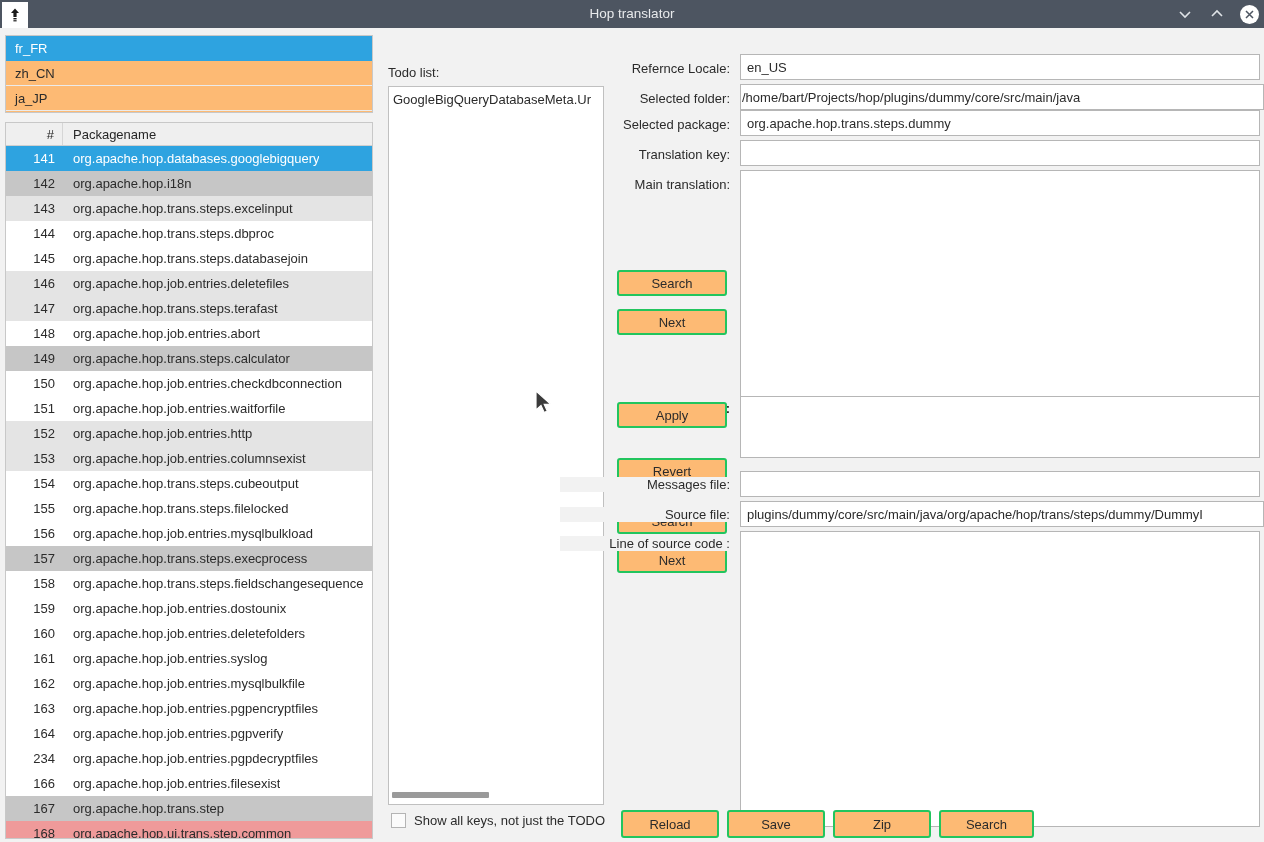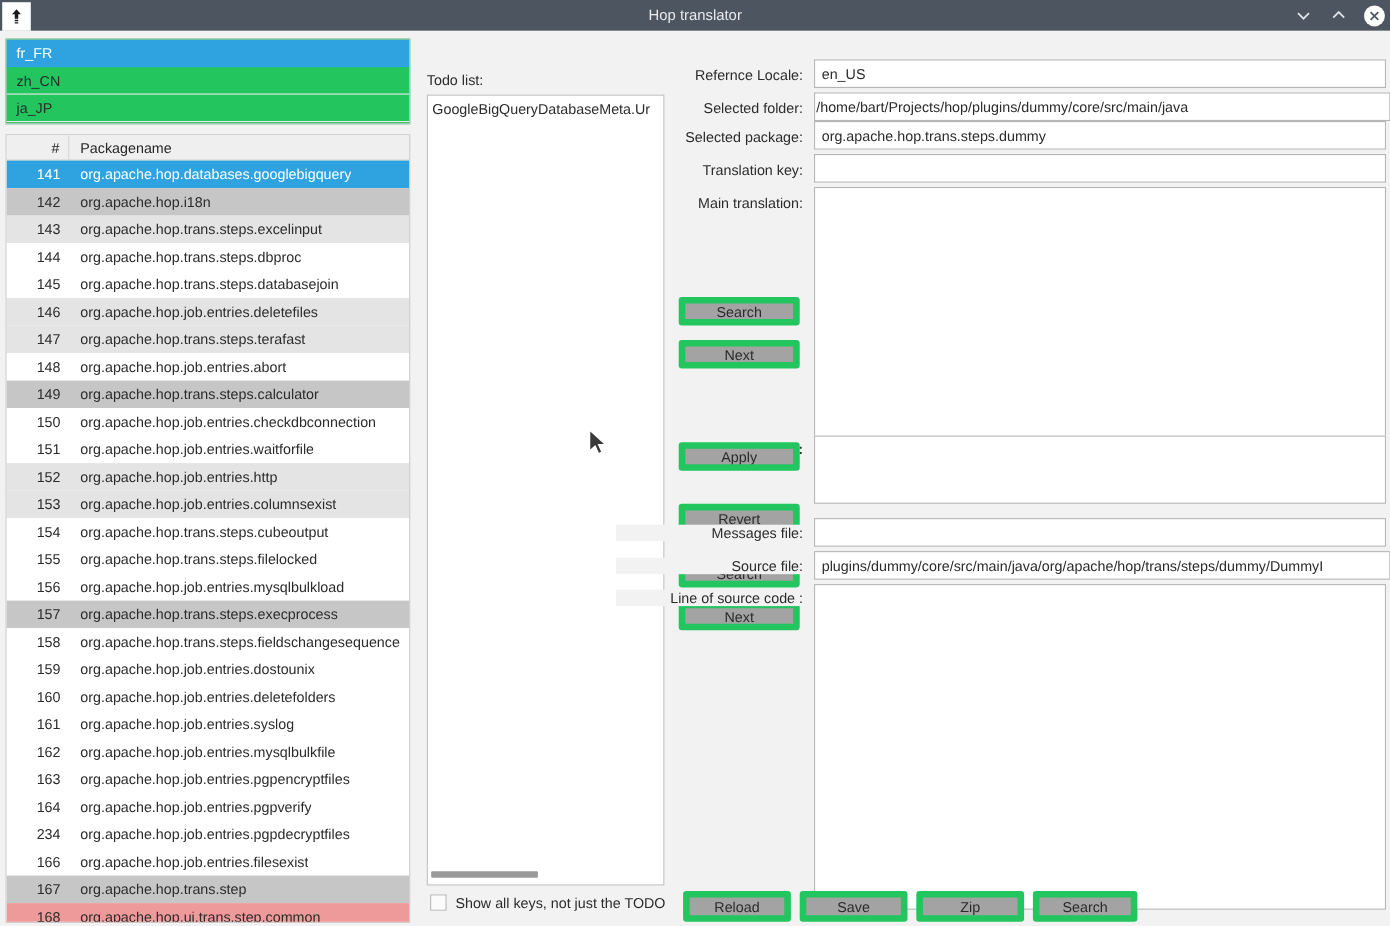--- a/index.html
+++ b/index.html
@@ -38,21 +38,21 @@
   .chev { stroke: #dfe3e7; stroke-width: 1.6; fill: none; }
   .close-circle { width: 19px; height: 19px; border-radius: 50%; background: #ffffff;
     display:flex; align-items:center; justify-content:center; }
 
   
   .workspace { position: absolute; left:0; top:28px; width:1264px; height:814px; background:#f2f2f2; }
 
   
   .locale-list {
     position: absolute; left: 5px; top: 7px; width: 368px; height: 78px;
-    background: #22c55e; border: 1px solid #c8c8c8;
+    background: #fdba74; border: 1px solid #c8c8c8;
     overflow: hidden;
   }
   .locale-row {
     height: 25px; line-height: 25px; padding-left: 9px;
     font-size: 13px; color: #2b2b2b;
     border-bottom: 1px solid #ebebeb;
   }
   .locale-row.sel { background: #2ea3e0; color: #ffffff; border-bottom-color: #2ea3e0; }
 
   
@@ -109,22 +109,22 @@
     font-family: "Liberation Sans", sans-serif; font-size: 13px; color: #2b2b2b;
     padding: 0 0 0 6px; line-height: 1;
     display:flex; align-items:center; overflow:hidden; white-space:nowrap;
   }
   .tf.noindent { padding-left: 1px; }
   .ta {
     position: absolute; background: #ffffff; border: 1px solid #b6b6b6;
     overflow: hidden;
   }
   .btn {
-    position: absolute; background: #a3a3a3;
-    border: 6px solid #22c55e; border-radius: 3px;
+    position: absolute; background: #fdba74;
+    border: 2px solid #22c55e; border-radius: 3px;
     font-family: "Liberation Sans", sans-serif; font-size: 13px; color: #2b2b2b;
     text-align: center; cursor: default;
     display: flex; align-items: center; justify-content: center;
     overflow: hidden;
   }
   .cursor-arrow { position: absolute; left: 534px; top: 362px; pointer-events: none; }
 </style>
 </head>
 <body>
 

